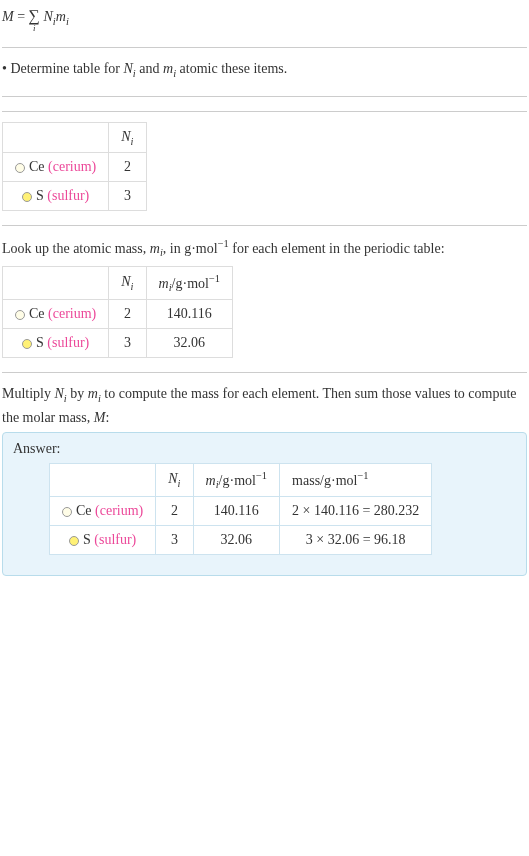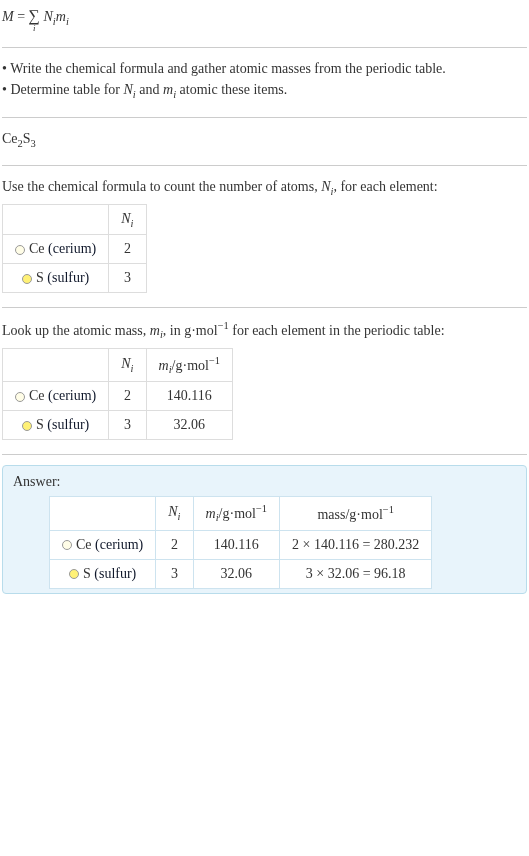--- a/index.html
+++ b/index.html
@@ -19,21 +19,21 @@
       margin: 14px 0 10px 0;
     }
     sub { font-size: 0.75em; vertical-align: sub; }
     sup { font-size: 0.75em; vertical-align: super; }
     .italic { font-style: italic; }
     .formula-line { margin-top: 2px; }
     .sigma-wrap { display: inline-flex; align-items: center; font-style: italic; }
     .sigma { display: inline-flex; flex-direction: column; align-items: center; font-style: normal; line-height: 1; }
     .sigma-op { font-size: 16px; }
     .sigma-sub { font-size: 9px; font-style: italic; }
-    .gray { color: #0f172a; }
+    .gray { color: #ec4899; }
     
     table.data {
       border-collapse: collapse;
       margin-top: 4px;
     }
     table.data th, table.data td {
       border: 1px solid #ddd;
       padding: 6px 12px;
       text-align: center;
       font-weight: normal;
@@ -49,21 +49,21 @@
       margin-right: 4px;
       vertical-align: middle;
     }
     .dot-ce { background: #fffde7; }
     .dot-s { background: #fff176; }
     
     .answer-box {
       background: #e8f4fb;
       border: 1px solid #b8dceb;
       border-radius: 4px;
-      padding: 8px 10px 4px 10px;
+      padding: 8px 10px 20px 10px;
       margin-top: 4px;
     }
     .answer-label { margin-bottom: 6px; }
     .answer-inner { padding-left: 36px; }
     .answer-box table.data { background: #fff; }
     .answer-box table.data th, .answer-box table.data td {
       border: 1px solid #cde3ef;
     }
     .final { margin-top: 12px; font-style: italic; }
     .final .norm { font-style: normal; }
@@ -78,40 +78,33 @@
           <span class="sigma-op">∑</span>
           <span class="sigma-sub">i</span>
         </span>
       </span><span class="italic"><span> N</span><sub>i</sub></span><span class="italic"><span>m</span><sub>i</sub></span>
   </div>
 </div>
 
 <hr class="hr">
 
 <div class="section">
-  <div class="line">• Write the chemical formula and gather atomic masses from the periodic table.</div>
   <div class="line">
     <span>• Determine table for </span><span class="italic">N</span><sub class="italic">i</sub><span> and </span><span class="italic">m</span><sub class="italic">i</sub><span> atomic these items.</span>
   </div>
 </div>
 
 <hr class="hr">
 
 <div class="section">
-  <div class="line">
-    <span>Ce</span><sub>2</sub><span>S</span><sub>3</sub>
-  </div>
 </div>
 
 <hr class="hr">
 
 <div class="section">
-  <div class="line">
-    <span>Use the chemical formula to count the number of atoms, </span><span class="italic">N</span><sub class="italic">i</sub><span>, for each element:</span>
-  </div>
   <table class="data">
     <tbody>
         <tr>
       <th></th>
       <th><span>N</span><sub>i</sub></th>
     </tr>
     <tr>
       <td><span class="dot dot-ce"></span><span>Ce</span><span class="gray"> (cerium)</span></td>
       <td class="num">2</td>
     </tr>
@@ -146,31 +139,34 @@
       <td class="num">3</td>
       <td>32.06</td>
     </tr>
   </tbody>
     </table>
 </div>
 
 <hr class="hr">
 
 <div class="section">
+  <div class="line">
+    <span>Multiply </span><span class="italic">N</span><sub class="italic">i</sub><span> by </span><span class="italic">m</span><sub class="italic">i</sub><span> to compute the mass for each element. Then sum those values to compute the molar mass, </span><span class="italic">M</span><span>:</span>
+  </div>
 
   <div class="answer-box">
     <div class="answer-label">Answer:</div>
     <div class="answer-inner">
       <table class="data">
         <tbody>
             <tr>
           <th></th>
           <th><span>N</span><sub>i</sub></th>
           <th><span>m</span><sub>i</sub><span style="font-style:normal">/g·mol</span><sup style="font-style:normal">−1</sup></th>
-          <th style="text-align:center"><span style="font-style:normal">mass/g·mol</span><sup style="font-style:normal">−1</sup></th>
+          <th style="text-align:left"><span style="font-style:normal">mass/g·mol</span><sup style="font-style:normal">−1</sup></th>
         </tr>
         <tr>
           <td><span class="dot dot-ce"></span><span>Ce</span><span class="gray"> (cerium)</span></td>
           <td class="num">2</td>
           <td>140.116</td>
           <td>2 × 140.116 = 280.232</td>
         </tr>
         <tr>
           <td><span class="dot dot-s"></span><span>S</span><span class="gray"> (sulfur)</span></td>
           <td class="num">3</td>

